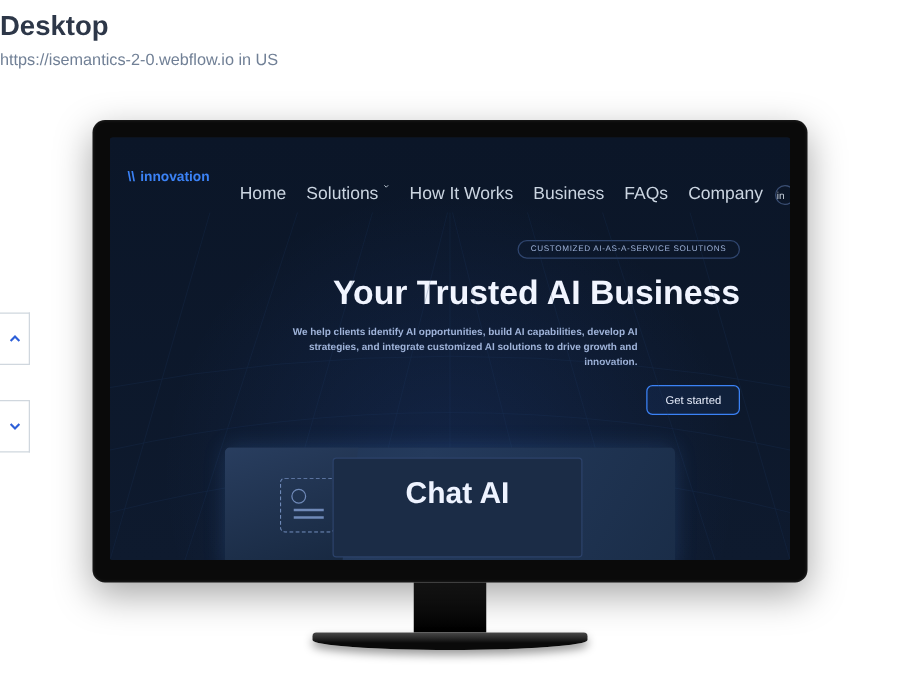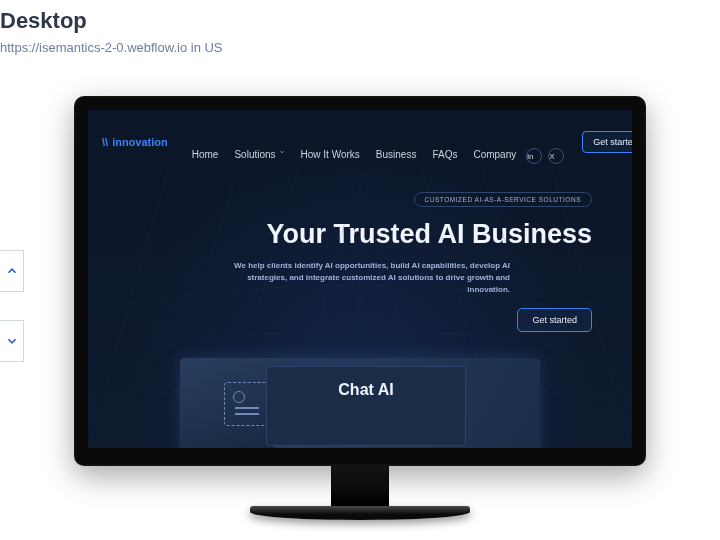--- a/index.html
+++ b/index.html
@@ -120,21 +120,21 @@
       color: #3b82f6;
       font-weight: 800;
     }
     .nav-links {
       display: flex;
       gap: 16px;
       flex: 1;
     }
     .nav-link {
       color: #cbd5e1;
-      font-size: 10px;
+      font-size: 14px;
       white-space: nowrap;
       display: flex;
       align-items: flex-start;
       gap: 3px;
       margin-top: 24px;
     }
     .chev {
       width: 6px;
       height: 6px;
     }
@@ -234,21 +234,21 @@
       background: #1b2c46;
       border-radius: 3px;
       border: 1px solid #2c426a;
       display: flex;
       align-items: flex-start;
       justify-content: center;
       padding-top: 14px;
     }
     .media-label {
       color: #eef3ff;
-      font-size: 16px;
+      font-size: 24px;
       font-weight: 600;
     }
     .media-glyph {
       position: absolute;
       left: 44px;
       top: 24px;
       width: 44px;
       height: 44px;
       border: 1px dashed #6f89b8;
       border-radius: 4px;

